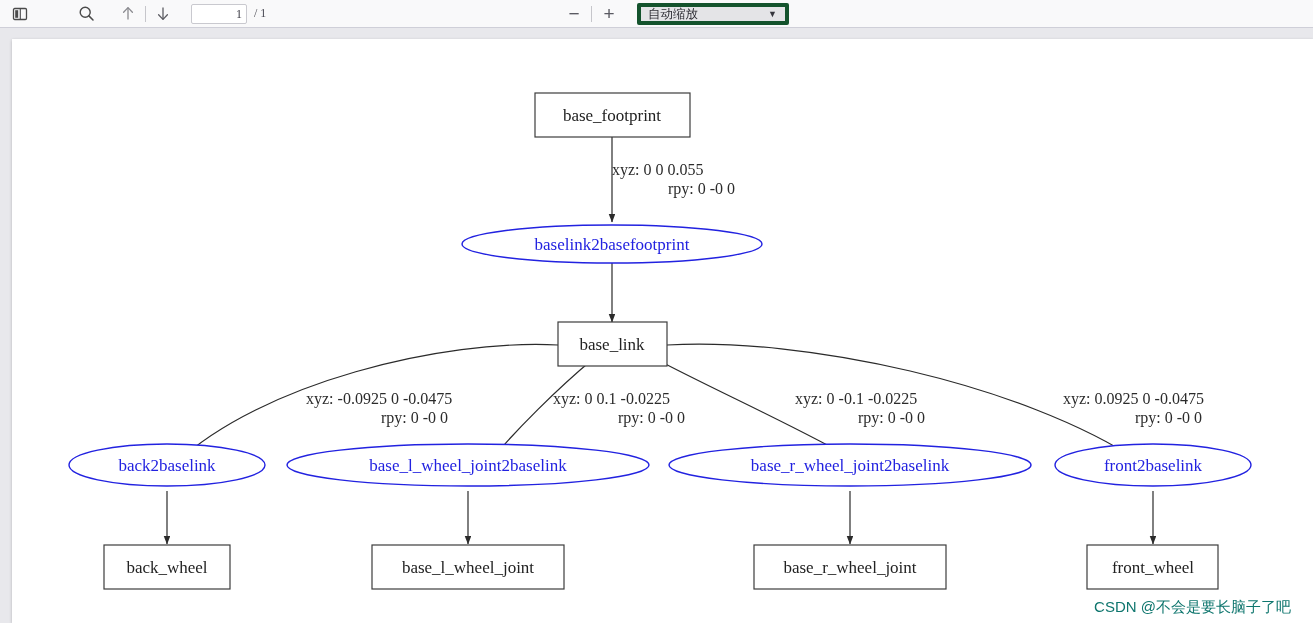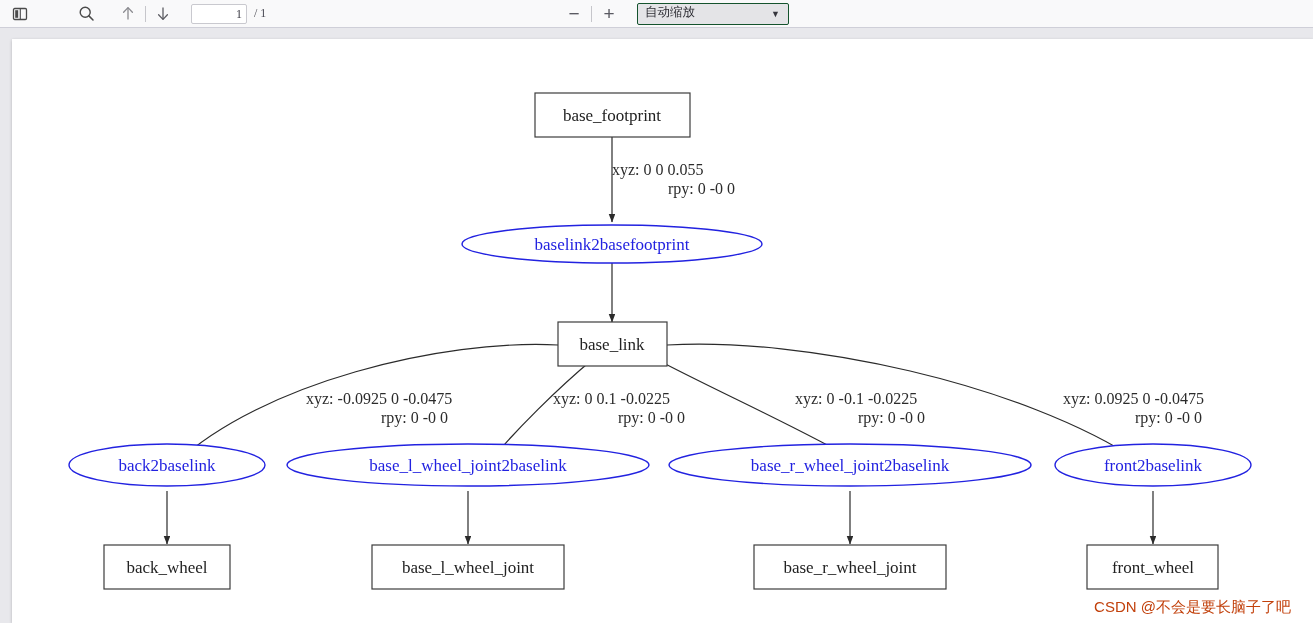--- a/index.html
+++ b/index.html
@@ -71,25 +71,25 @@
     font-size: 19px;
     color: #5a5a62;
     font-family: "Liberation Sans", sans-serif;
     line-height: 1;
     padding-bottom: 2px;
   }
   #zoom-select {
     margin-left: 14px;
     width: 152px; height: 22px;
     background: #e4e4e7;
-    border: 1px solid #14532d;
+    border: 4px solid #14532d;
     border-radius: 2px;
     box-sizing: border-box;
     display: flex;
-    align-items: flex-start;
+    align-items: center;
     padding: 0 7px;
     font-size: 12.5px;
     color: #2f2f36;
     position: relative;
   }
   #zoom-select-caret {
     position: absolute;
     right: 8px; top: 50%;
     transform: translateY(-50%);
     font-size: 9px;
@@ -148,21 +148,21 @@
     stroke: #2b2b2b;
     stroke-width: 1.2;
   }
 
   #watermark {
     position: absolute;
     right: 22px;
     bottom: 6px;
     font-family: "Liberation Sans", sans-serif;
     font-size: 15px;
-    color: #c2410c;
+    color: #0f766e;
     white-space: nowrap;
   }
 </style>
 </head>
 <body>
 
 <div id="toolbar">
 
   <div class="tb-btn" id="sidebar-toggle">
     <svg width="16" height="16" viewBox="0 0 16 16">

